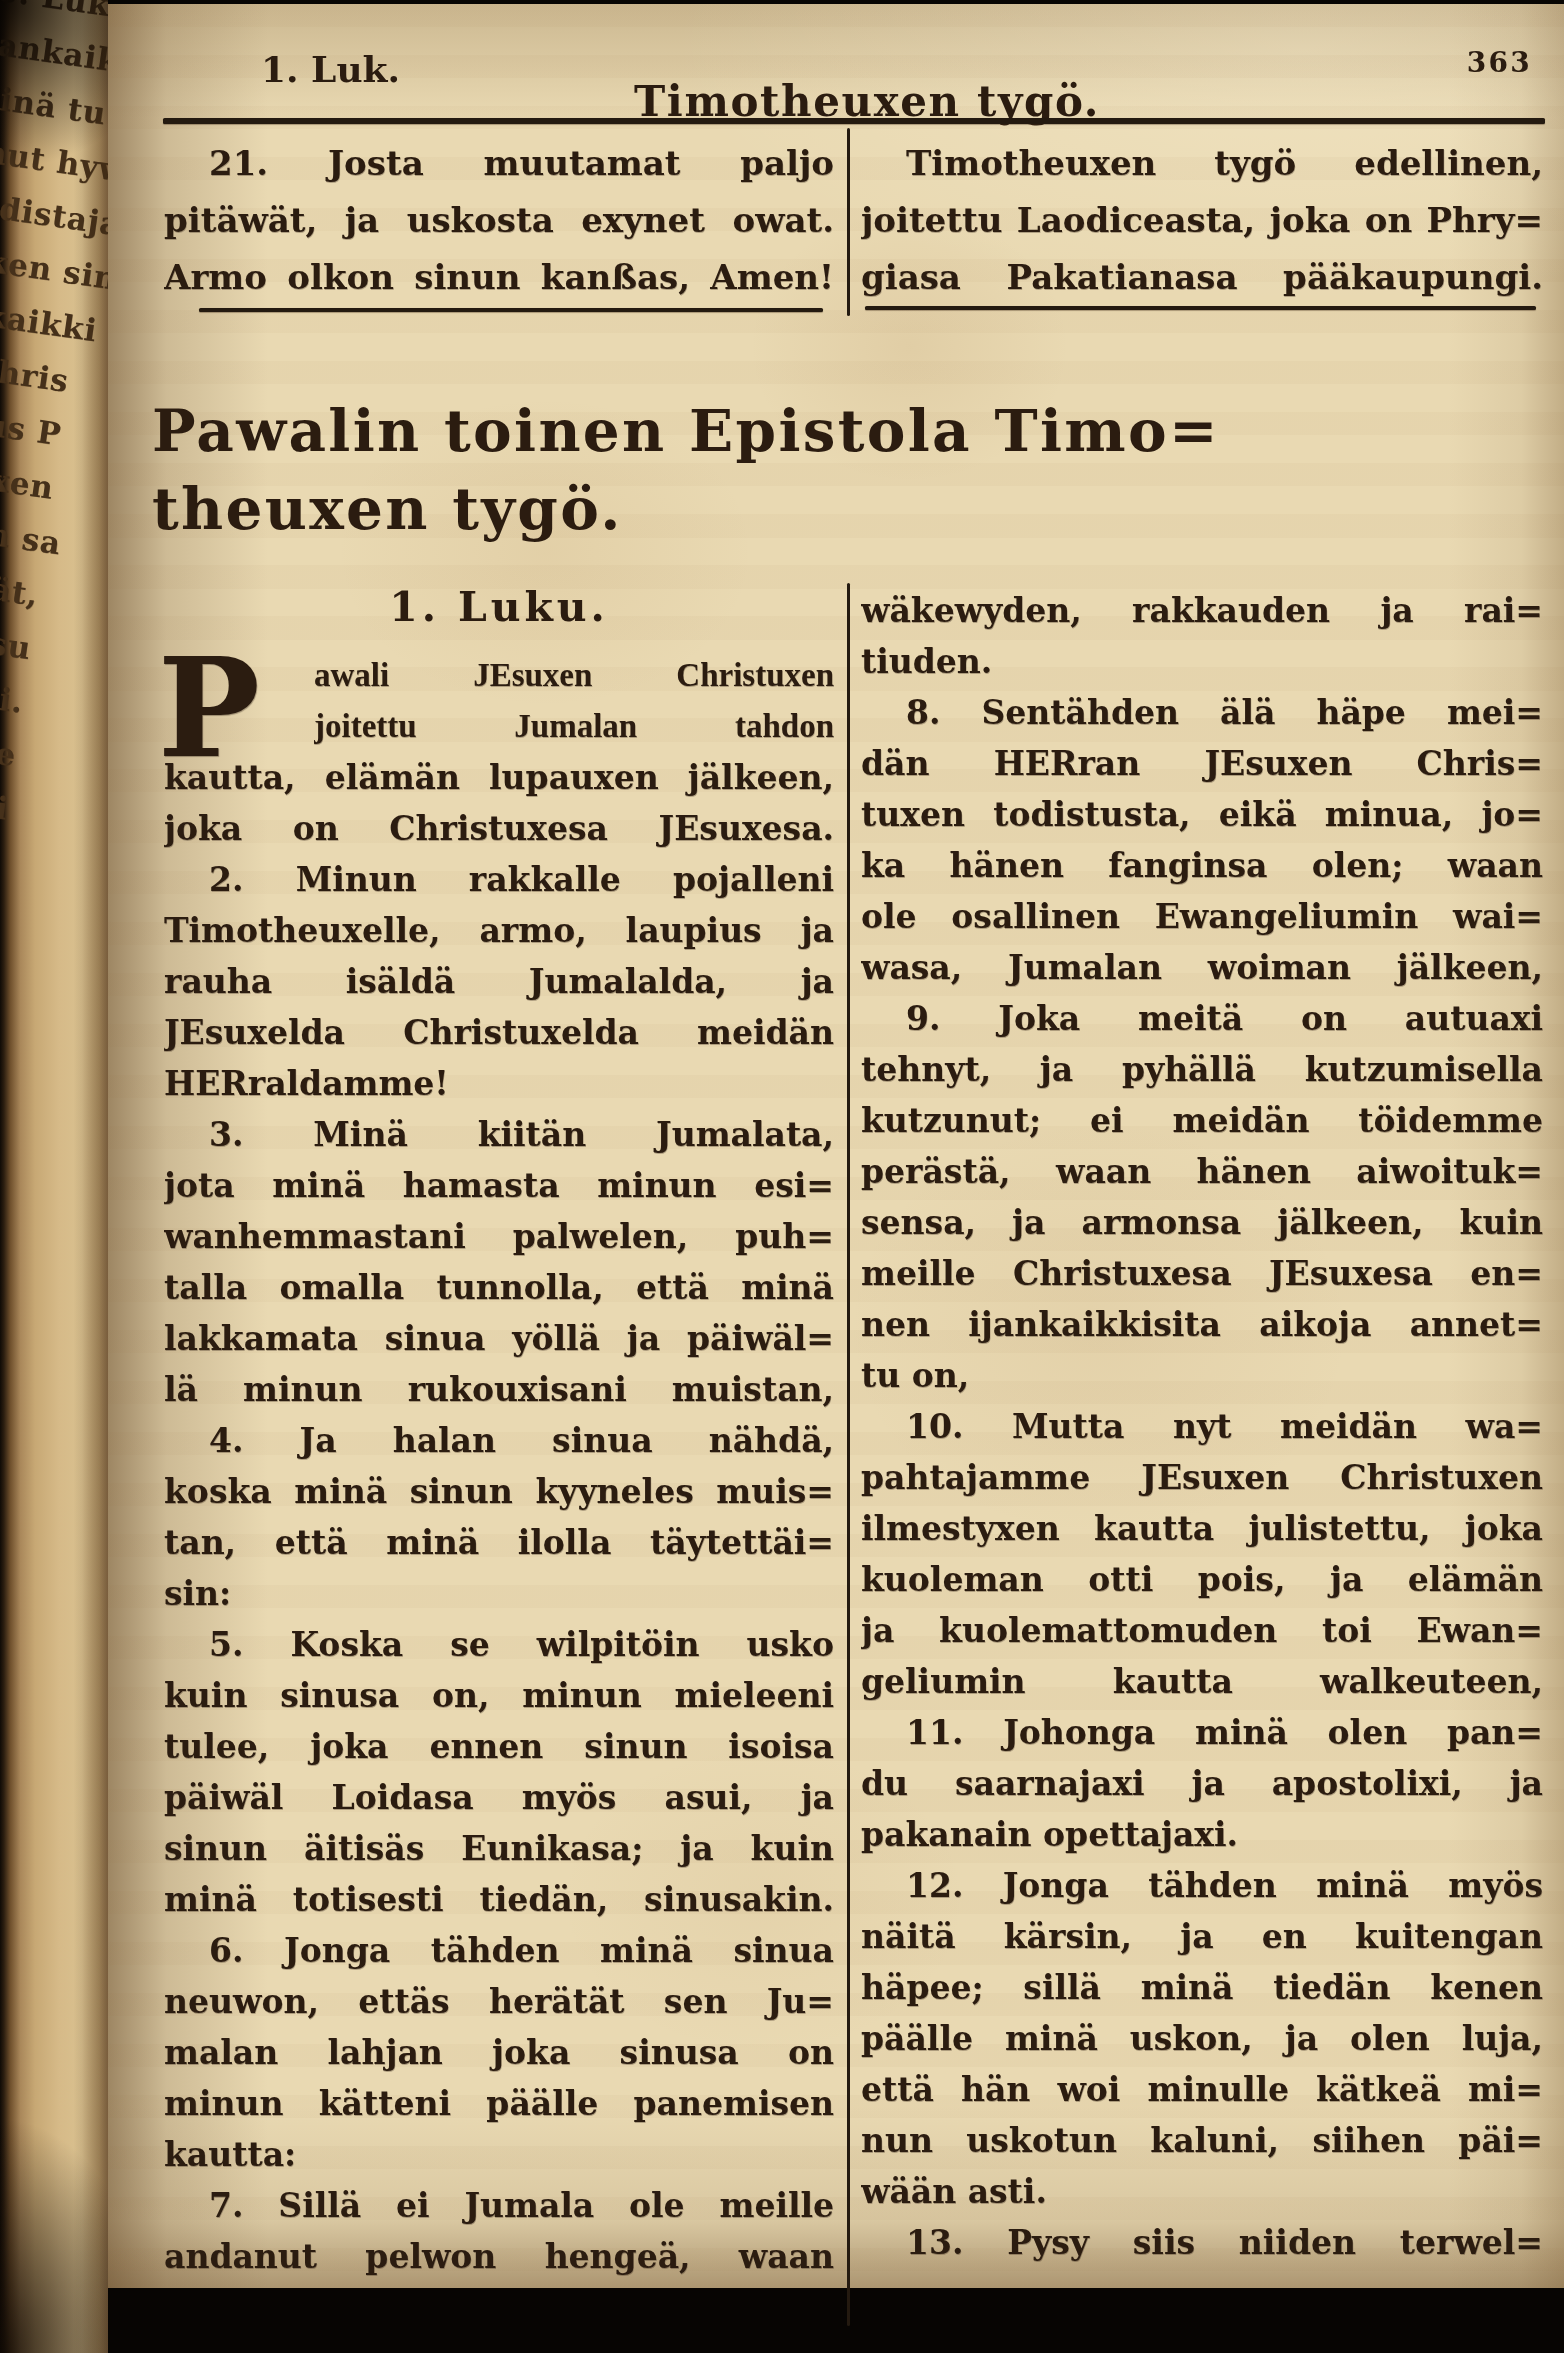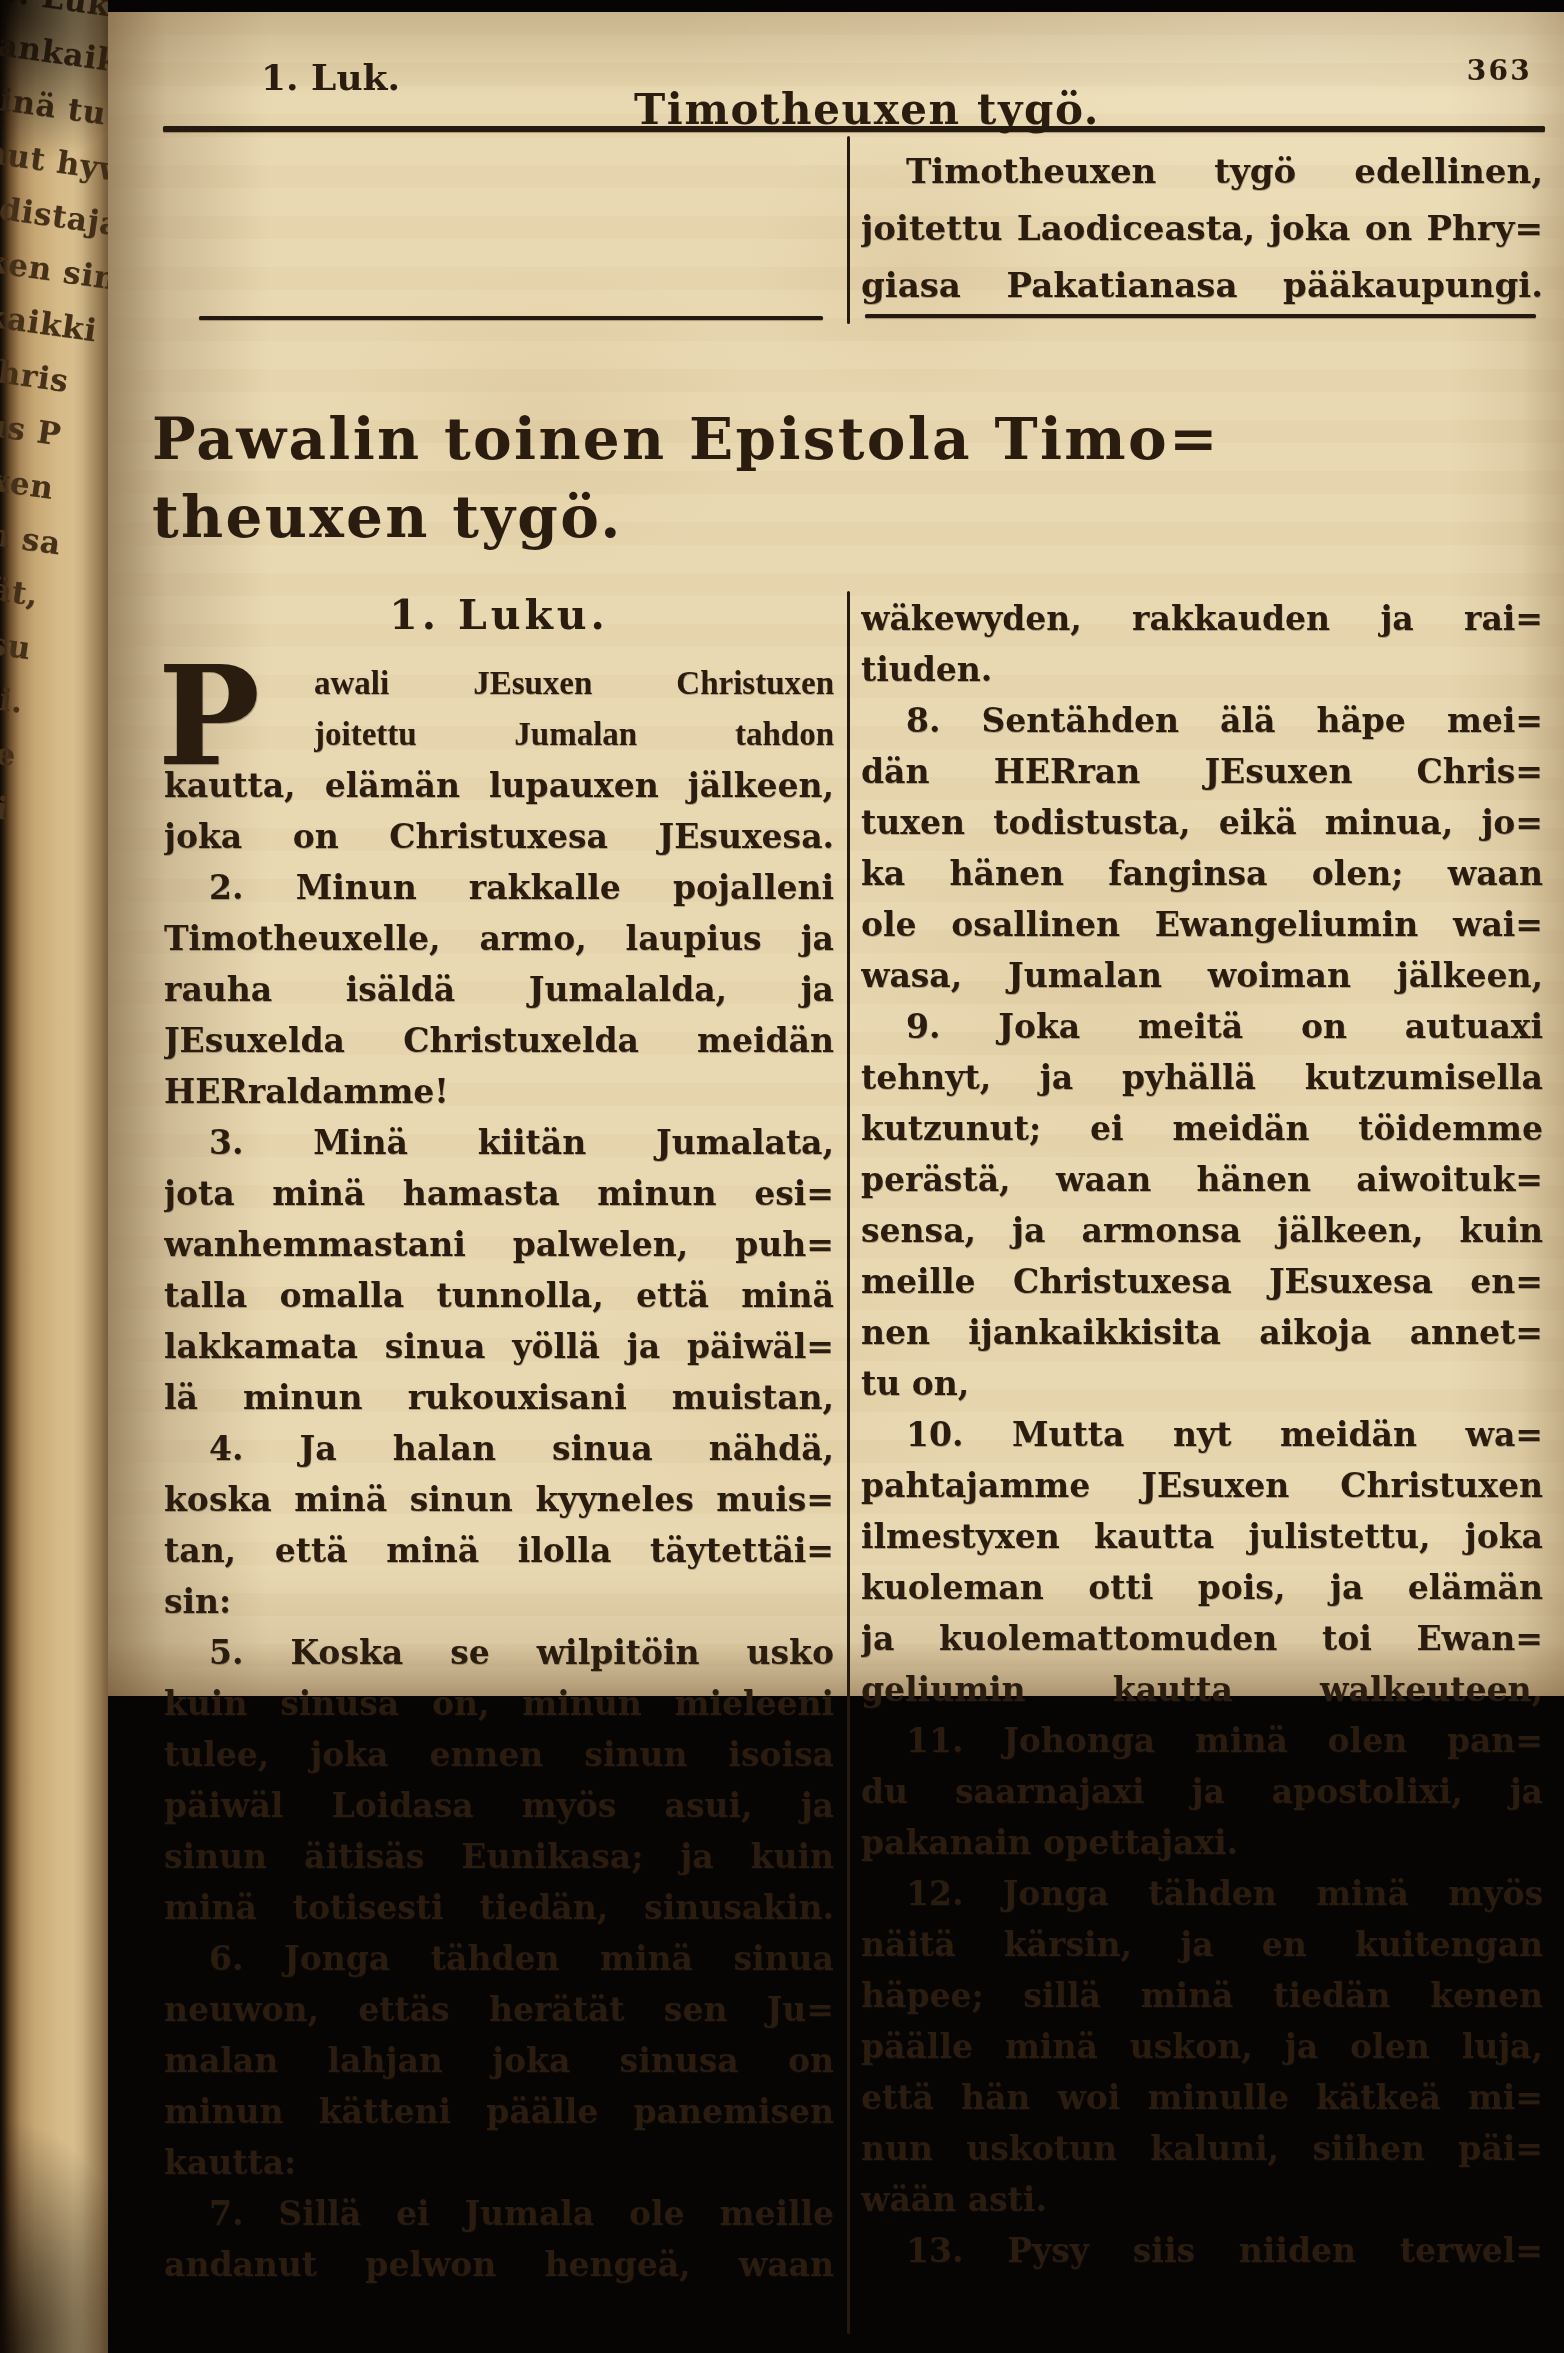--- a/index.html
+++ b/index.html
@@ -24,21 +24,21 @@
   .frag-block{
     position:absolute;top:-20.3px;left:-138px;width:263px;
     transform:rotate(8deg);transform-origin:100% 0;
     text-align:right;font-weight:bold;font-size:31px;line-height:54px;
     color:#45301a;white-space:nowrap;letter-spacing:0.8px;
     text-shadow:0.4px 0.4px 0.4px rgba(69,48,26,.4);
   }
   .frag-block div{height:54px;}
   
   .page{
-    position:absolute;left:108px;top:12px;width:1457px;height:1684px;
+    position:absolute;left:108px;top:4px;width:1457px;height:2284px;
     color:#2b1c10;
     background:
       radial-gradient(1017px 407px at 82% 2%, rgba(255,247,222,.28), transparent 62%),
       linear-gradient(90deg, rgba(95,66,34,.55) 0%, rgba(95,66,34,.20) 4%, rgba(0,0,0,0) 11%),
       linear-gradient(270deg, rgba(118,88,48,.34) 0%, rgba(118,88,48,.10) 3%, transparent 8%),
       linear-gradient(0deg, rgba(105,76,42,.48) 0%, rgba(105,76,42,.12) 3%, transparent 8%),
       linear-gradient(180deg, rgba(118,88,48,.26) 0%, transparent 5%),
       #e9d9b2;
   }
   .page::before{
@@ -130,20 +130,28 @@
 
 <div class="page">
 
   <div class="abs b hdr-left">1. Luk.</div>
   <div class="abs b hdr-center">Timotheuxen tygö.</div>
   <div class="abs b hdr-num">363</div>
 
   <div class="abs rule rule-top"></div>
   <div class="abs vrule vrule-top"></div>
 
+  <div class="abs block-tl">
+
+      <div class="line ind">21. Josta muutamat paljo</div>
+
+      <div class="line">pitäwät, ja uskosta exynet owat.</div>
+
+      <div class="line">Armo olkon sinun kanßas, Amen!</div>
+    </div>
 
   <div class="abs block-tr">
 
       <div class="line ind">Timotheuxen tygö edellinen, kir=</div>
 
       <div class="line">joitettu Laodiceasta, joka on Phry=</div>
 
       <div class="line">giasa Pakatianasa pääkaupungi.</div>
     </div>
 

